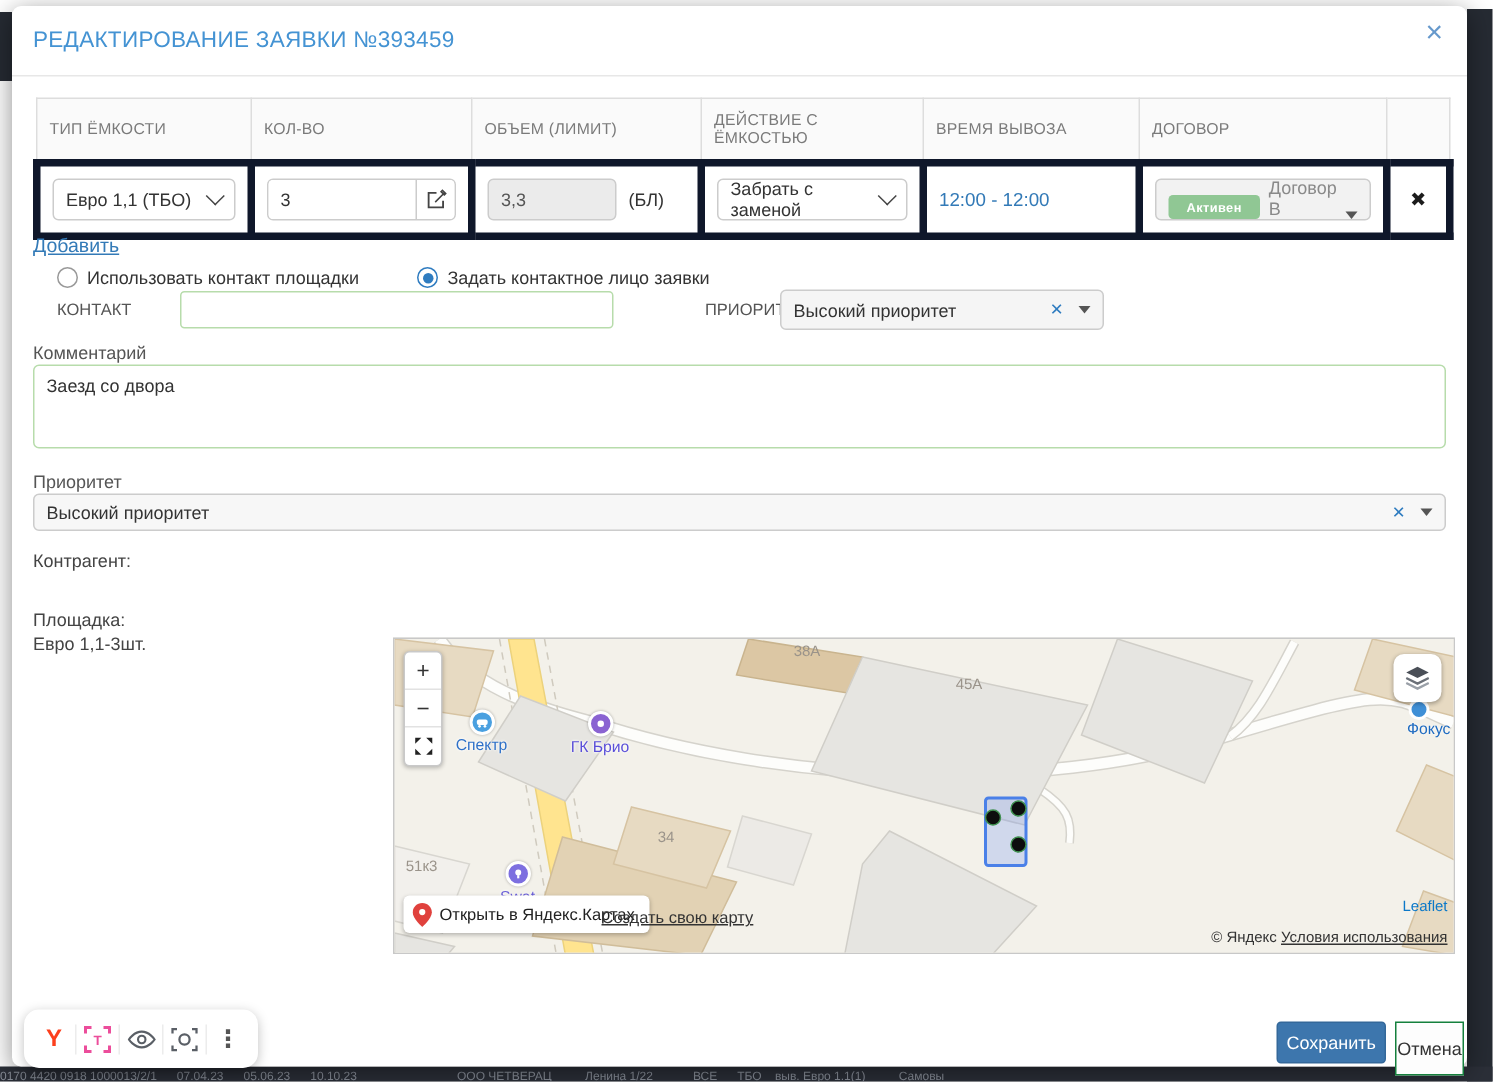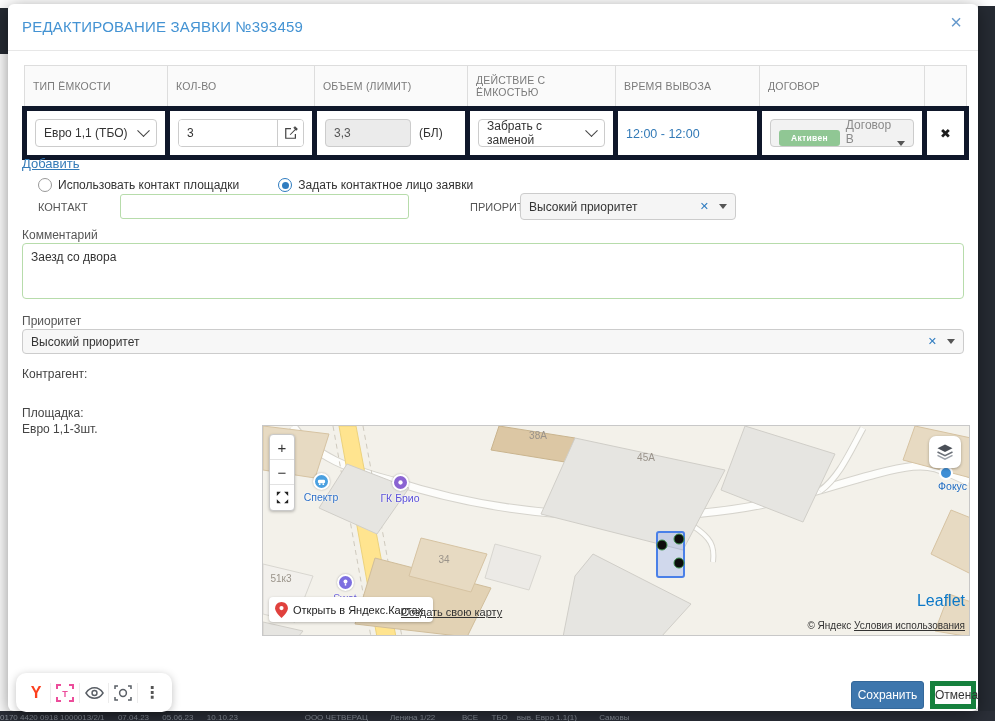--- a/index.html
+++ b/index.html
@@ -85,28 +85,28 @@
   .zoom-ctl .zbtn:last-child { border-bottom:none; }
   .layers-btn { position:absolute; right:8px; top:10px; width:32px; height:32px; background:#fff; border-radius:7px;
     box-shadow:0 1px 3px rgba(0,0,0,.3); display:flex; align-items:center; justify-content:center; cursor:pointer; }
   .focus-poi { position:absolute; right:2px; top:40px; display:flex; flex-direction:column; align-items:flex-end; }
   .focus-poi .fdot { width:14px; height:14px; border-radius:50%; background:#3f8fd6; border:2px solid #fff; margin-right:14px; }
   .focus-poi .plabel { font-size:10.5px; color:#1d6ac0; text-shadow:0 0 2px #fff; }
   .ymaps-open { position:absolute; left:6px; bottom:13px; height:25px; background:#fff; border-radius:4px;
     box-shadow:0 1px 3px rgba(0,0,0,.25); display:flex; align-items:center; gap:5px; padding:0 10px 0 6px;
     font-size:11px; color:#222; cursor:pointer; }
   .create-map { position:absolute; left:138px; bottom:17px; font-size:11px; color:#333; text-decoration:underline; cursor:pointer; }
-  .leaflet-credit { position:absolute; right:4px; bottom:25px; font-size:16px; color:#0b78c8; cursor:pointer; }
+  .leaflet-credit { position:absolute; right:4px; bottom:25px; font-size:10px; color:#0b78c8; cursor:pointer; }
   .map-copy { position:absolute; right:4px; bottom:4px; font-size:10px; color:#333; }
   .map-copy .terms { text-decoration:underline; cursor:pointer; }
 
   
   .btn-save { position:absolute; left:843px; top:677px; width:73px; height:28px; background:#3d76ad; border:1px solid #34689a;
     border-radius:3px; color:#fff; font-size:12px; font-family:inherit; cursor:pointer; }
-  .btn-cancel { position:absolute; left:922px; top:677px; width:46px; height:28px; background:#fdfdfd; border:5px solid #15803d;
+  .btn-cancel { position:absolute; left:922px; top:677px; width:46px; height:36px; background:#fdfdfd; border:1px solid #15803d;
     border-radius:0; color:#333; font-size:12px; font-family:inherit; cursor:pointer; }
 
   
   .ext-toolbar { position:absolute; left:16px; top:673px; height:39px; background:#fff; border-radius:10px;
     box-shadow:0 2px 8px rgba(0,0,0,.25); display:flex; align-items:center; padding:0 6px; z-index:5; }
   .ext-toolbar .tbi { width:28px; height:28px; display:flex; align-items:center; justify-content:center; cursor:pointer; }
   .ext-toolbar .tb-sep { width:1px; height:20px; background:#ececec; }
   .tb-y { color:#fc3f1d; font-weight:bold; font-size:16px; }
   .tb-dots { color:#555; font-size:16px; font-weight:bold; letter-spacing:0; }
 </style>

